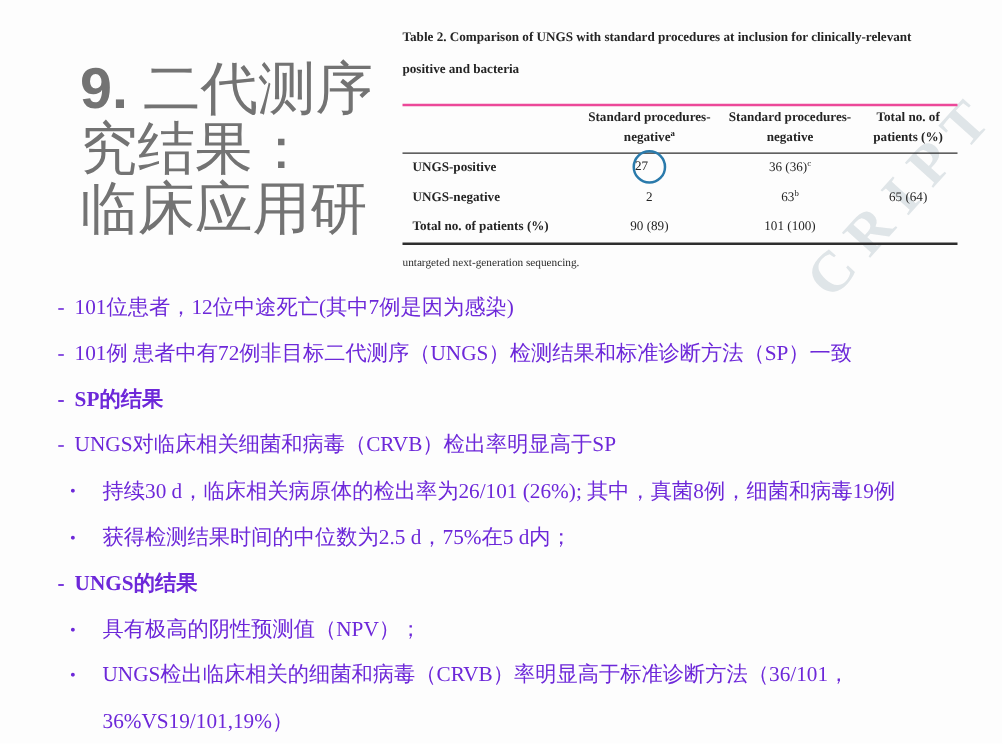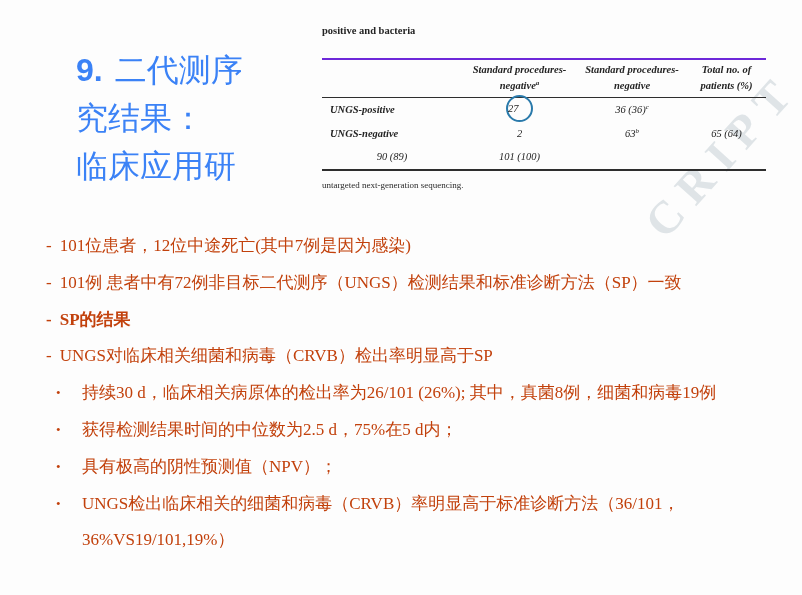--- a/index.html
+++ b/index.html
@@ -12,46 +12,46 @@
   
   .watermark{
     position:absolute;left:607px;top:128px;width:230px;height:54px;
     line-height:54px;text-align:center;
     transform:rotate(-48deg);transform-origin:center;
     font-size:46px;font-weight:bold;letter-spacing:12px;
     opacity:.42;z-index:0;user-select:none;
   }
   
   .title{
-    position:absolute;left:76px;top:46px;z-index:1;
-    font-size:32px;line-height:48px;color:#3b82f6;white-space:nowrap;
+    position:absolute;left:64px;top:46px;z-index:1;
+    font-size:46px;line-height:48px;color:#737373;white-space:nowrap;
   }
   .title-num{font-weight:bold;margin-right:12px;font-family:"Liberation Sans","DejaVu Sans",sans-serif;}
   
   .tablewrap{position:absolute;left:322px;top:18px;width:444px;z-index:1;color:#242424;}
   .caption{font-weight:bold;font-size:10.5px;line-height:25px;margin-bottom:15px;}
-  .ttable{border-top:2px solid #6d28d9;font-style:italic;}
+  .ttable{border-top:2px solid #ec4899;}
   .trow{display:grid;grid-template-columns:140px 115px 110px 79px;}
   .thead{border-bottom:1px solid #2e2e2e;padding:2px 0 3px 0;font-weight:bold;font-size:10.5px;}
   .thead .hc{text-align:center;line-height:16px;}
   .drow{font-size:10.5px;line-height:23.5px;height:23.5px;}
   .drow:last-of-type{border-bottom:2px solid #2e2e2e;}
   .lab{font-weight:bold;text-align:left;padding-left:8px;white-space:nowrap;}
   .c{text-align:center;}
   sup,.sup{font-size:7px;vertical-align:super;line-height:0;}
   .circle{
     display:inline-flex;align-items:center;justify-content:flex-start;
     width:27px;height:27px;margin:-7px 0;position:relative;top:-1px;
     border:2.5px solid;border-radius:50%;box-sizing:border-box;
   }
   .footnote{font-size:9px;line-height:21px;margin-top:4px;color:#2a2a2a;}
   
   .bullets{
     position:absolute;left:46px;top:228px;width:736px;z-index:1;
-    font-size:17px;line-height:36.8px;color:#c2410c;
+    font-size:17px;line-height:36.8px;color:#6d28d9;
   }
   .b-item{position:relative;}
   .b-item .dash{margin-right:8px;}
   .b-item.bullet{padding-left:36px;}
   .b-item.bullet .dot{position:absolute;left:10px;top:0;font-size:13px;}
   .b-item.bold{font-weight:bold;}
 </style>
 </head>
 <body>
 
@@ -60,20 +60,21 @@
   <div class="watermark" style="color: rgb(182, 195, 202);">CRIPT</div>
 
   <div class="title">
     <div><span class="title-num">9.</span><span>二代测序</span></div>
     <div>究结果：</div>
     <div>临床应用研</div>
   </div>
 
   <div class="tablewrap">
     <div class="caption">
+      <div>Table 2. Comparison of UNGS with standard procedures at inclusion for clinically-relevant</div>
       <div>positive and bacteria</div>
     </div>
 
     <div class="ttable">
       <div class="trow thead">
         <div class="hc"></div>
         <div class="hc">
           <div>Standard procedures-</div>
           <div><span>negative</span><span class="sup">a</span></div>
         </div>
@@ -96,34 +97,36 @@
       </div>
 
       <div class="trow drow">
         <div class="lab">UNGS-negative</div>
         <div class="c"><span>2</span><span class="sup"></span></div>
         <div class="c"><span>63</span><span class="sup">b</span></div>
         <div class="c"><span>65 (64)</span><span class="sup"></span></div>
       </div>
 
       <div class="trow drow">
+        <div class="lab">Total no. of patients (%)</div>
         <div class="c"><span>90 (89)</span><span class="sup"></span></div>
         <div class="c"><span>101 (100)</span><span class="sup"></span></div>
       </div>
     </div>
 
     <div class="footnote">
       <div>untargeted next-generation sequencing.</div>
     </div>
   </div>
 
   <div class="bullets">
     <div class="b-item dash-item"><span class="dash">-</span><span>101位患者，12位中途死亡(其中7例是因为感染)</span></div>
     <div class="b-item dash-item"><span class="dash">-</span><span>101例 患者中有72例非目标二代测序（UNGS）检测结果和标准诊断方法（SP）一致</span></div>
     <div class="b-item dash-item bold"><span class="dash">-</span><span>SP的结果</span></div>
     <div class="b-item dash-item"><span class="dash">-</span><span>UNGS对临床相关细菌和病毒（CRVB）检出率明显高于SP</span></div>
     <div class="b-item bullet"><span class="dot">•</span><span>持续30 d，临床相关病原体的检出率为26/101 (26%); 其中，真菌8例，细菌和病毒19例</span></div>
     <div class="b-item bullet"><span class="dot">•</span><span>获得检测结果时间的中位数为2.5 d，75%在5 d内；</span></div>
+    <div class="b-item dash-item bold"><span class="dash">-</span><span>UNGS的结果</span></div>
     <div class="b-item bullet"><span class="dot">•</span><span>具有极高的阴性预测值（NPV）；</span></div>
     <div class="b-item bullet"><span class="dot">•</span><span>UNGS检出临床相关的细菌和病毒（CRVB）率明显高于标准诊断方法（36/101，</span><br><span>36%VS19/101,19%）</span></div>
   </div>
 
 </div>
 
 </body></html>

